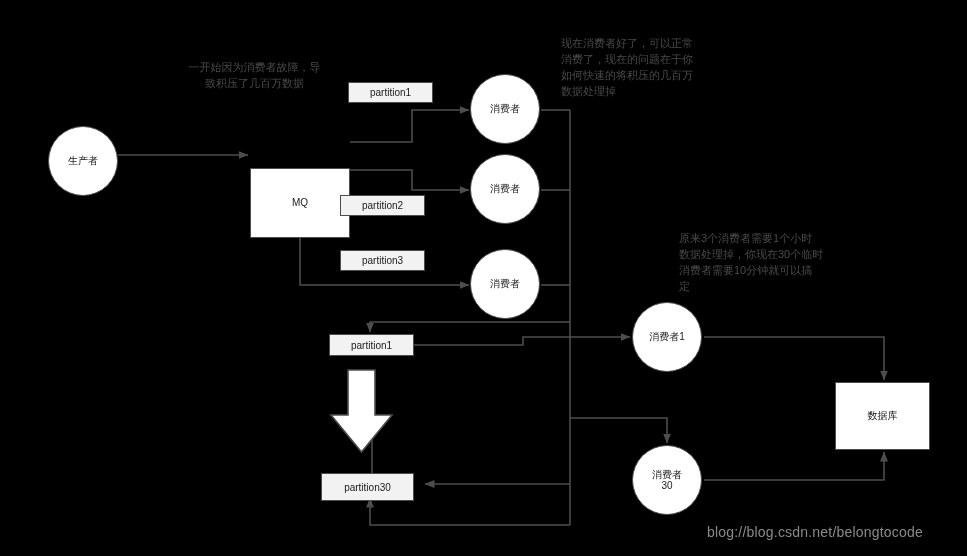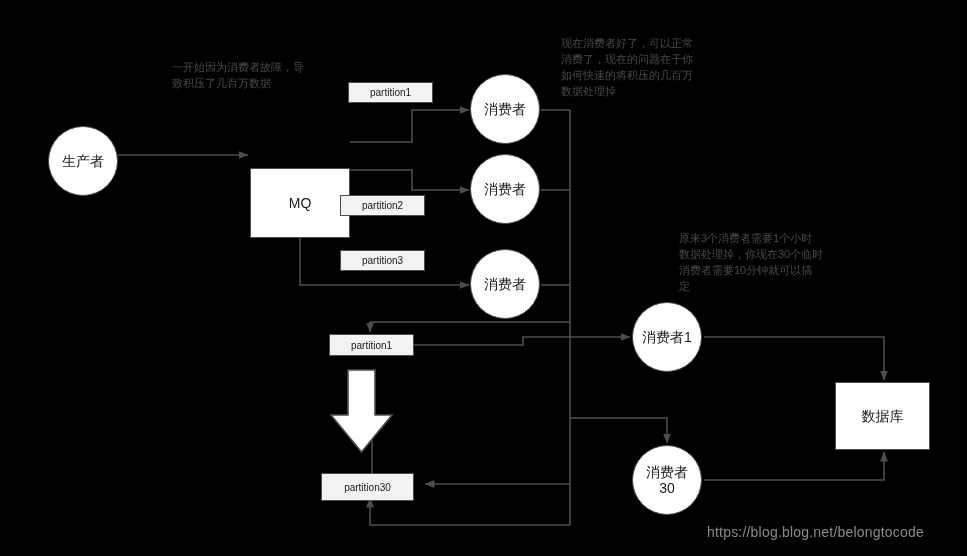--- a/index.html
+++ b/index.html
@@ -26,21 +26,21 @@
   }
   .node {
     position: absolute;
     background: #ffffff;
     border: 1px solid #4d4d4d;
     color: #1a1a1a;
     display: flex;
     align-items: center;
     justify-content: center;
     text-align: center;
-    font-size: 14px;
+    font-size: 10px;
     line-height: 1.15;
     box-sizing: border-box;
     white-space: pre-line;
   }
   .circle {
     border-radius: 50%;
   }
   .tag {
     position: absolute;
     background: #f2f2f2;
@@ -158,28 +158,28 @@
   </div>
 
   <div class="tag" style="left:329px; top:334px; width:85px; height:22px;">
     <span>partition1</span>
   </div>
 
   <div class="tag" style="left:321px; top:473px; width:93px; height:28px;">
     <span>partition30</span>
   </div>
 
-  <div class="note" style="left:172px; top:60px; width:215px;">一开始因为消费者故障，导
+  <div class="note" style="left:147px; top:60px; width:215px;text-align:center;">一开始因为消费者故障，导
 致积压了几百万数据</div>
 
   <div class="note" style="left:561px; top:36px; width:200px;">现在消费者好了，可以正常
 消费了，现在的问题在于你
 如何快速的将积压的几百万
 数据处理掉</div>
 
   <div class="note" style="left:679px; top:231px; width:200px;">原来3个消费者需要1个小时
 数据处理掉，你现在30个临时
 消费者需要10分钟就可以搞
 定</div>
 
-  <div class="watermark" style="left:707px; top:524px;">https://blog.blog.net/belongtocode</div>
+  <div class="watermark" style="left:707px; top:524px;">blog://blog.csdn.net/belongtocode</div>
 
 </div>
 
 </body></html>

